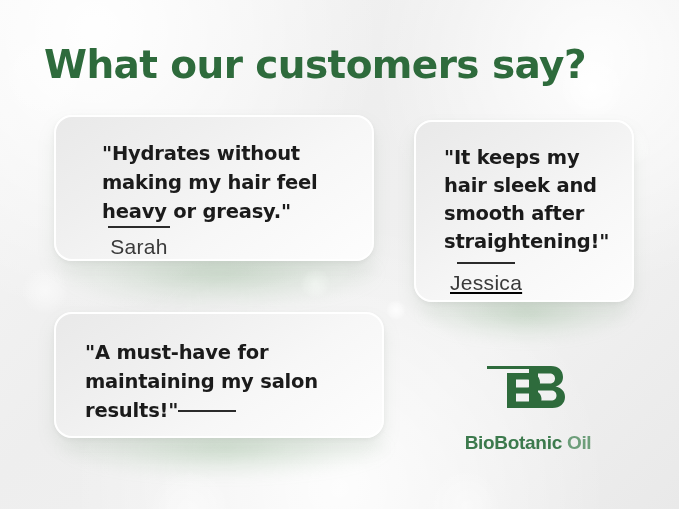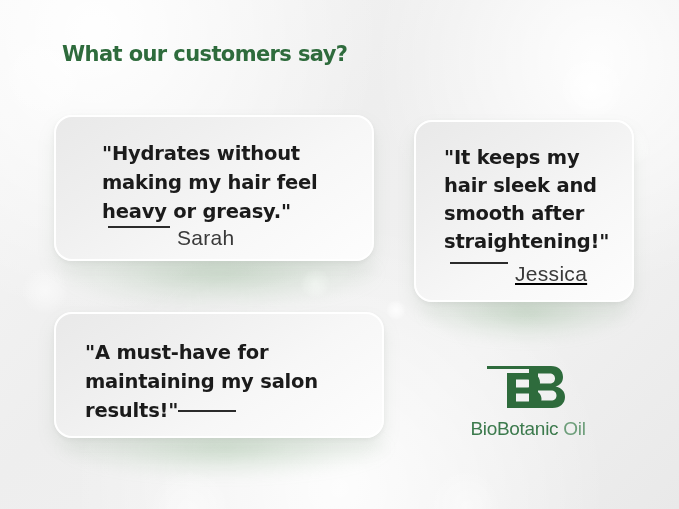--- a/index.html
+++ b/index.html
@@ -49,25 +49,25 @@
     background: radial-gradient(ellipse, rgba(120,168,120,0.30) 0%, rgba(140,180,140,0.12) 45%, rgba(255,255,255,0) 75%);
     filter: blur(6px);
     pointer-events: none;
   }
   .green-glow.g1 { left: 60px;  top: 238px; width: 320px; height: 70px; }
   .green-glow.g2 { left: 420px; top: 282px; width: 210px; height: 60px; }
   .green-glow.g3 { left: 60px;  top: 418px; width: 330px; height: 60px; }
 
   .title {
     position: absolute;
-    left: 62px;
+    left: 44px;
     top: 42px;
     margin: 0;
     font-family: "DejaVu Sans", sans-serif;
-    font-size: 21px;
+    font-size: 39px;
     font-weight: 700;
     letter-spacing: -0.6px;
     color: #2e6b3c;
     white-space: nowrap;
   }
 
   .card {
     position: absolute;
     box-sizing: border-box;
     border: 2px solid #ffffff;
@@ -84,22 +84,24 @@
   .quote {
     margin: 0;
     font-family: "DejaVu Sans", sans-serif;
     font-weight: 700;
     color: #1b1b1b;
     letter-spacing: -0.2px;
   }
 
   .attrib {
     display: flex;
+    align-items: center;
     gap: 7px;
     white-space: nowrap;
+    flex-direction: column;
   }
   .attrib-rule {
     display: inline-block;
     height: 2px;
     background: #2b2b2b;
     flex: 0 0 auto;
   }
   .attrib-name {
     font-family: "Liberation Sans", sans-serif;
     font-weight: 300;
@@ -142,24 +144,24 @@
     text-align: center;
   }
   .logo-mark {
     display: block;
     margin: 0 auto;
     width: 86px;
     height: 52px;
   }
   .logo-text {
     display: block;
-    margin-top: 6px;
+    margin-top: 20px;
     font-family: "Liberation Sans", sans-serif;
     font-size: 19px;
-    font-weight: 400;
+    font-weight: 700;
     letter-spacing: -0.3px;
     color: #3c7a4d;
     white-space: nowrap;
   }
   .logo-text .light {
     color: #6d9e7a;
   }
 </style>
 </head>
 <body>

